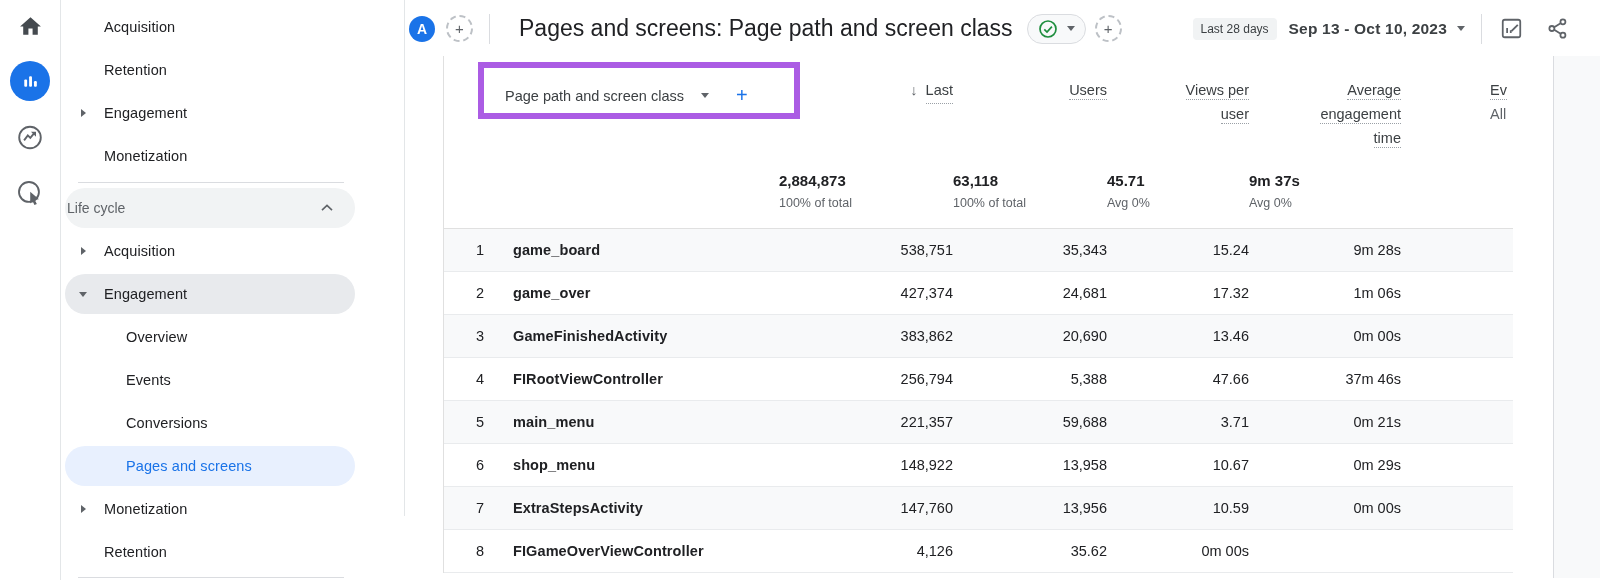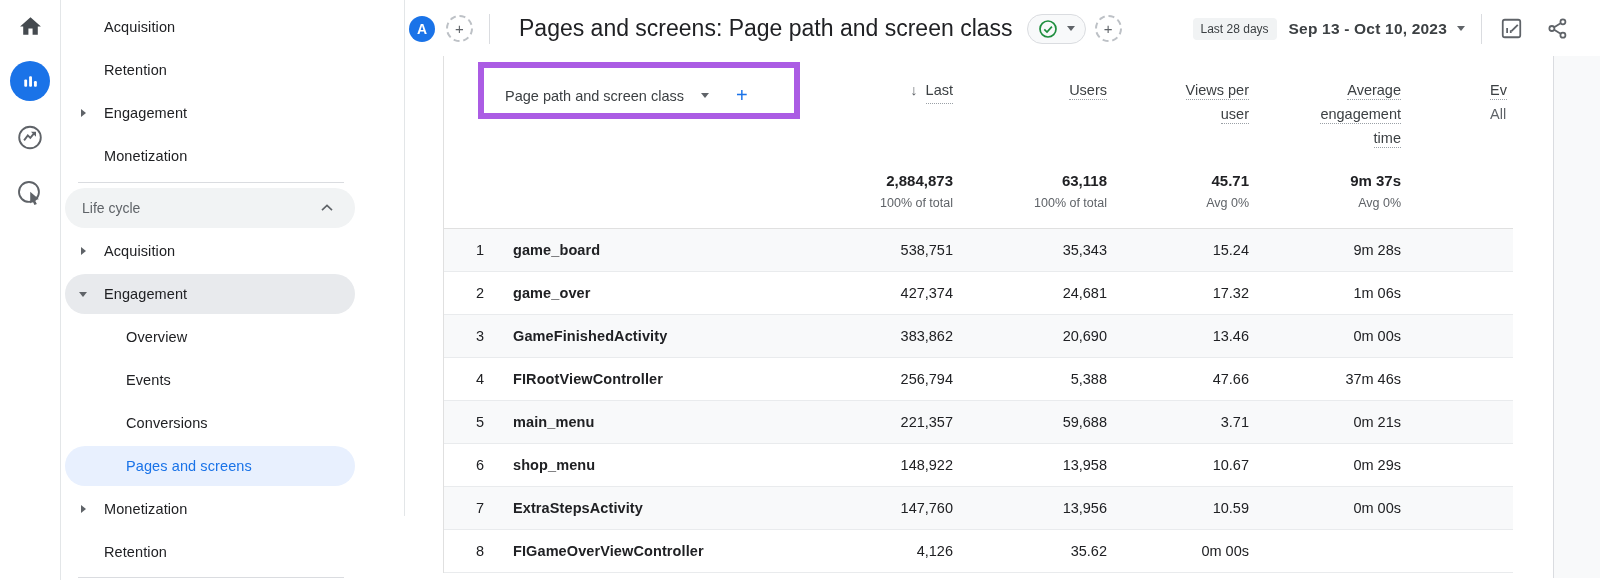--- a/index.html
+++ b/index.html
@@ -20,21 +20,21 @@
   .nav-item { position:absolute; left:4px; width:290px; height:40px; display:flex; align-items:center; border-radius:20px; cursor:pointer; }
   .nav-label { margin-left:39px; letter-spacing:.1px; }
   .nav-label.child { margin-left:61px; }
   .nav-arrow-r { position:absolute; left:16px; width:0; height:0; border-left:5px solid #5f6368; border-top:4px solid transparent; border-bottom:4px solid transparent; }
   .nav-arrow-d { position:absolute; left:14px; width:0; height:0; border-top:5px solid #5f6368; border-left:4px solid transparent; border-right:4px solid transparent; }
   .nav-item.expanded { background:#e8eaed; }
   .nav-item.active { background:#e8f0fe; }
   .nav-item.active .nav-label { color:#1a73e8; }
   .nav-divider { position:absolute; left:17px; width:266px; height:0; border-top:1px solid #dadce0; }
   .section-head { position:absolute; left:4px; top:188px; width:290px; height:40px; background:#f1f3f4; border-radius:20px; display:flex; align-items:center; color:#5f6368; cursor:pointer; }
-  .section-label { margin-left:17px; font-size:14px;text-align:center; }
+  .section-label { margin-left:2px; font-size:14px;text-align:center; }
   .section-chevron { position:absolute; right:22px; top:16px; }
 
   
   .main { position:absolute; left:406px; top:0; width:1194px; height:580px; background:#fff; }
 
   
   .topbar { position:absolute; left:0; top:0; width:1194px; height:58px; border-bottom:1px solid #dadce0; display:flex; align-items:center; background:#fff; }
   .avatar { margin-left:3px; width:26px; height:26px; border-radius:50%; background:#1a73e8; color:#fff; font-size:14px; font-weight:bold; display:flex; align-items:center; justify-content:center; cursor:pointer; }
   .dash-circle { width:27px; height:27px; border-radius:50%; border:2px dashed #bdc1c6; color:#5f6368; font-size:15px; display:flex; align-items:center; justify-content:center; cursor:pointer; }
   .dash1 { margin-left:11px; }
@@ -66,21 +66,21 @@
   .dd-caret { margin-left:17px; }
   .dd-plus { margin-left:27px; color:#1a73e8; font-size:20px; font-weight:normal; cursor:pointer; }
   .col-head { padding-top:22px; text-align:right; font-size:14.5px; color:#3c4043; line-height:24px; cursor:pointer; }
   .u { border-bottom:1px dotted #9aa0a6; padding-bottom:1px; white-space:pre-line; }
   .views-head { display:flex; justify-content:flex-end; align-items:flex-start; }
   .sort-arrow { color:#5f6368; margin-right:8px; font-size:14.5px; }
   .ev-head { text-align:left; padding-left:89px; overflow:hidden; white-space:nowrap; }
   .ev-sub { color:#5f6368; }
 
   .totals { height:70px; border-bottom:1px solid #e0e0e0; }
-  .tot-cell { text-align:right; padding-top:13px; }
+  .tot-cell { padding-top:13px; }
   .tot-val { font-size:15px; font-weight:bold; color:#202124; }
   .tot-sub { margin-top:7px; font-size:12.5px; color:#5f6368; }
 
   .trow { height:43px; border-bottom:1px solid #e9ebed; }
   .trow.odd { background:#f8f9fa; }
   .c-dim { display:flex; align-items:center; }
   .row-num { width:40px; text-align:right; font-size:14.5px; color:#202124; }
   .row-name { margin-left:29px; font-size:14.5px; font-weight:700; letter-spacing:.1px; }
   .c-num { text-align:right; font-size:14.5px; color:#202124; display:flex; align-items:center; justify-content:flex-end; }
 

